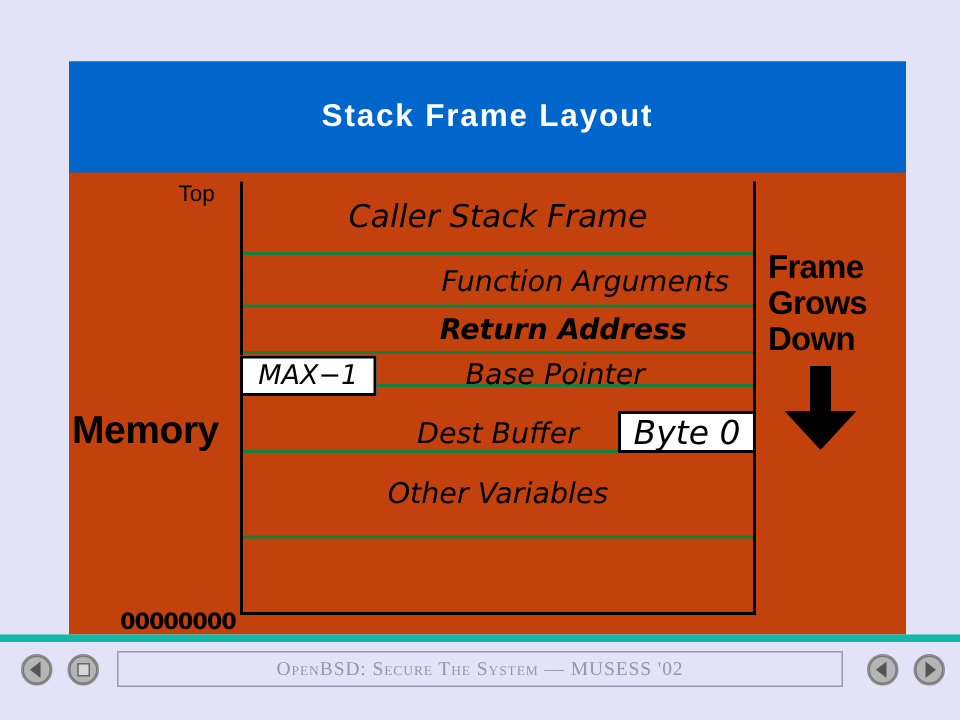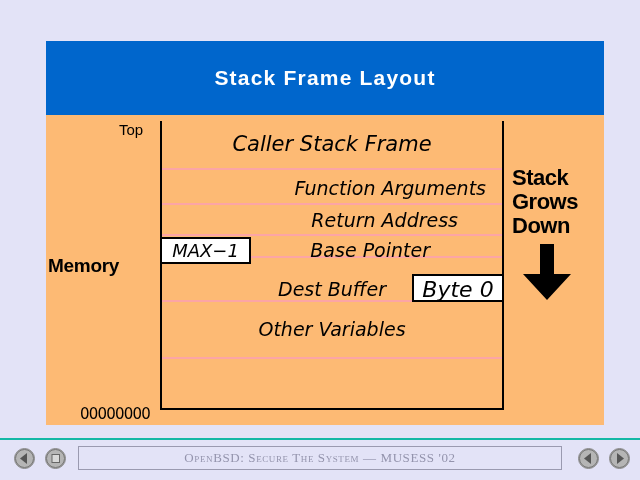--- a/index.html
+++ b/index.html
@@ -15,21 +15,21 @@
     position: relative;
   }
 
   
   #slide {
     position: absolute;
     left: 46px;
     top: 41px;
     width: 558px;
     height: 384px;
-    background: #fdba74;
+    background: #c2410c;
   }
   #title-banner {
     position: absolute;
     left: 0;
     top: 0;
     width: 558px;
     height: 74px;
     background: #0066cc;
   }
   #title-text {
@@ -55,21 +55,21 @@
     top: 80px;
     width: 344px;
     height: 289px;
     border: 2px solid #000000;
     border-top: none;
     box-sizing: border-box;
   }
   .stack-row {
     position: relative;
     box-sizing: border-box;
-    border-bottom: 2px solid #fca5a5;
+    border-bottom: 2px solid #15803d;
     width: 100%;
   }
   .stack-row:last-child {
     border-bottom: none;
   }
   .row-label {
     font-family: "DejaVu Sans", sans-serif;
     font-style: italic;
     font-size: 19px;
     color: #000000;
@@ -92,20 +92,21 @@
     top: 11px;
     font-size: 21px;
   }
   #label-args {
     right: 16px;
     top: 7px;
   }
   #label-return {
     right: 44px;
     top: 4px;
+    font-weight: bold;
   }
   #label-base {
     right: 72px;
     top: 3px;
   }
   #label-dest {
     left: 50%;
     transform: translateX(-50%);
     top: 20px;
   }
@@ -159,33 +160,33 @@
     left: 73px;
     top: 80px;
     font-family: "Liberation Sans", sans-serif;
     font-weight: normal;
     font-size: 15px;
     color: #000000;
   }
   #label-memory {
     position: absolute;
     left: 2px;
-    top: 214px;
-    font-family: "Liberation Sans", sans-serif;
-    font-weight: bold;
-    font-size: 19px;
+    top: 230px;
+    font-family: "Liberation Sans", sans-serif;
+    font-weight: bold;
+    font-size: 26px;
     color: #000000;
     letter-spacing: -0.3px;
   }
   #label-address {
     position: absolute;
     left: 34px;
     top: 364px;
     font-family: "DejaVu Sans", sans-serif;
-    font-weight: normal;
+    font-weight: bold;
     font-size: 15px;
     letter-spacing: -0.8px;
     color: #000000;
   }
 
   #stack-grows {
     position: absolute;
     left: 466px;
     top: 125px;
     width: 92px;
@@ -204,25 +205,25 @@
     left: 472px;
     top: 203px;
     width: 58px;
     height: 56px;
   }
 
   
   #toolbar {
     position: absolute;
     left: 0;
-    bottom: 4px;
+    bottom: 16px;
     width: 640px;
     height: 36px;
     background: #e3e3f7;
-    border-top: 2px solid #14b8a6;
+    border-top: 5px solid #14b8a6;
   }
   .nav-btn {
     position: absolute;
     top: 8px;
     width: 21px;
     height: 21px;
     border-radius: 50%;
     background: #b0b0b0;
     border: 1px solid #8a8a8a;
     box-sizing: border-box;
@@ -264,21 +265,21 @@
 
   <div id="title-banner">
     <div id="title-text">Stack Frame Layout</div>
   </div>
 
   <div id="label-top">Top</div>
   <div id="label-memory">Memory</div>
   <div id="label-address">00000000</div>
 
   <div id="stack-grows">
-    <div class="sg-line">Stack</div>
+    <div class="sg-line">Frame</div>
     <div class="sg-line">Grows</div>
     <div class="sg-line">Down</div>
   </div>
 
   <svg id="down-arrow" viewBox="0 0 58 56">
     <polygon points="22,0 36,0 36,30 53,30 29,56 5,30 22,30" fill="#000000"></polygon>
   </svg>
 
   <div id="stack-table">
 

